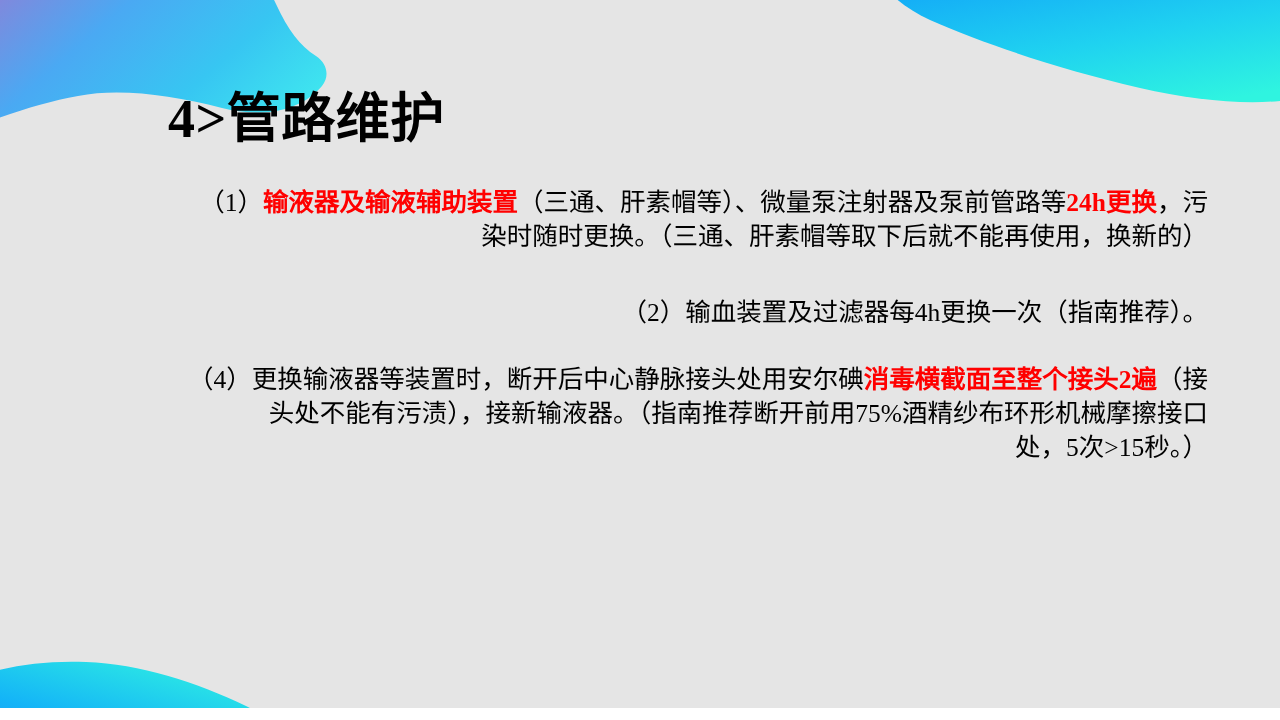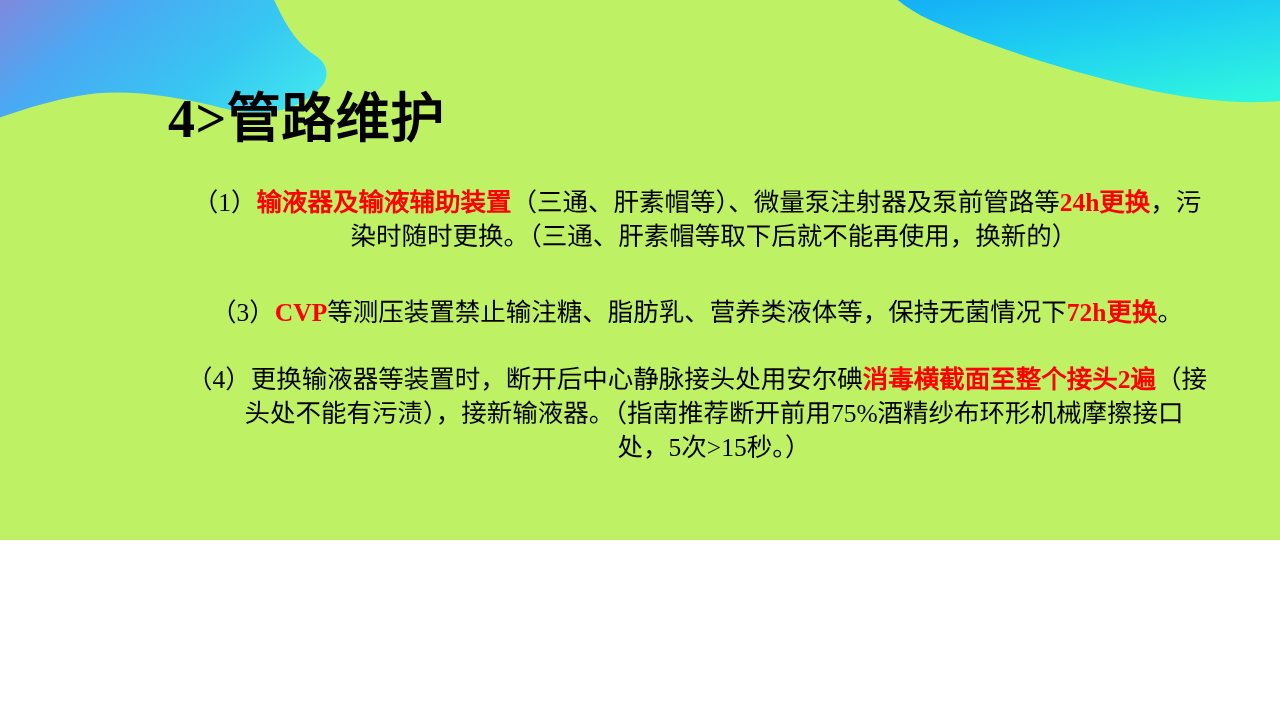--- a/index.html
+++ b/index.html
@@ -13,22 +13,22 @@
     background: #ffffff;
     font-family: "Liberation Serif", "DejaVu Serif", serif;
     overflow: hidden;
     position: relative;
   }
 
   .slide {
     position: absolute;
     inset: 0;
     width: 1280px;
-    height: 540px;
-    background: #bef264;
+    height: 708px;
+    background: #e5e5e5;
     overflow: hidden;
   }
 
   
   .deco-layer {
     position: absolute;
     inset: 0;
     width: 1280px;
     height: 720px;
     pointer-events: none;
@@ -56,21 +56,21 @@
     width: 1022px;
   }
 
   .para {
     font-family: "Liberation Serif", "DejaVu Serif", serif;
     font-size: 25.5px;
     line-height: 34px;
     color: #000000;
     text-indent: 0;
     padding-left: 34px;
-    text-align: center;
+    text-align: right;
   }
   .para .lead {
     margin-left: -34px;
   }
 
   .para.p1 { margin-top: 0px; }
   .para.p2 { margin-top: 42px; }
   .para.p3 { margin-top: 42px; }
   .para.p4 { margin-top: 33px; }
 
@@ -135,17 +135,17 @@
                C 140,664 196,682 246,706
                C 258,712 268,718 277,724
                L -40,724 Z" fill="url(#gradWaveBL)"></path>
     </g>
   </svg>
 
   <div class="title">4&gt;管路维护</div>
 
   <div class="body-block">
     <p class="para p1"><span class="lead blk">（1）</span><span class="red">输液器及输液辅助装置</span><span class="blk">（三通、肝素帽等）、微量泵注射器及泵前管路等</span><span class="red">24h更换</span><span class="blk">，污染时随时更换。（三通、肝素帽等取下后就不能再使用，换新的）</span></p>
-    <p class="para p3"><span class="lead blk">（3）</span><span class="red">CVP</span><span class="blk">等测压装置禁止输注糖、脂肪乳、营养类液体等，保持无菌情况下</span><span class="red">72h更换</span><span class="blk">。</span></p>
+    <p class="para p2"><span class="lead blk">（2）</span><span class="blk">输血装置及过滤器每4h更换一次（指南推荐）。</span></p>
     <p class="para p4"><span class="lead blk">（4）</span><span class="blk">更换输液器等装置时，断开后中心静脉接头处用安尔碘</span><span class="red">消毒横截面至整个接头2遍</span><span class="blk">（接头处不能有污渍），接新输液器。（指南推荐断开前用75%酒精纱布环形机械摩擦接口处，5次&gt;15秒。）</span></p>
   </div>
 
 </div>
 
 </body></html>

